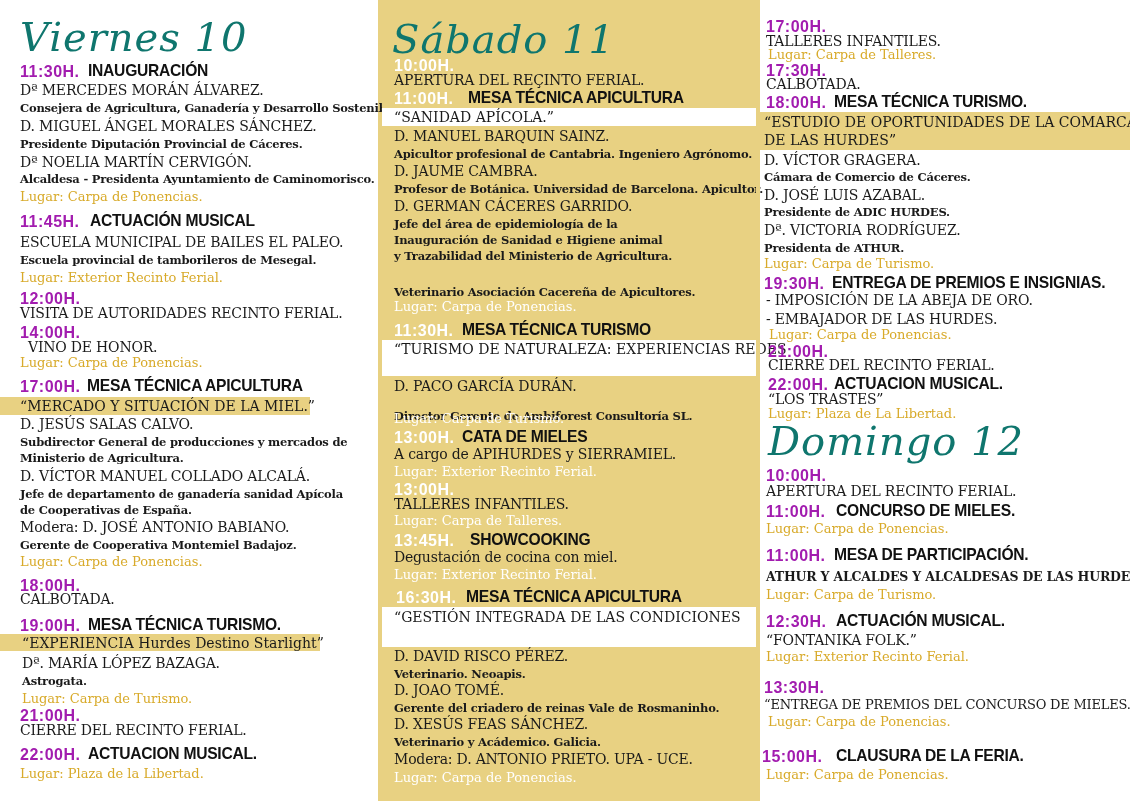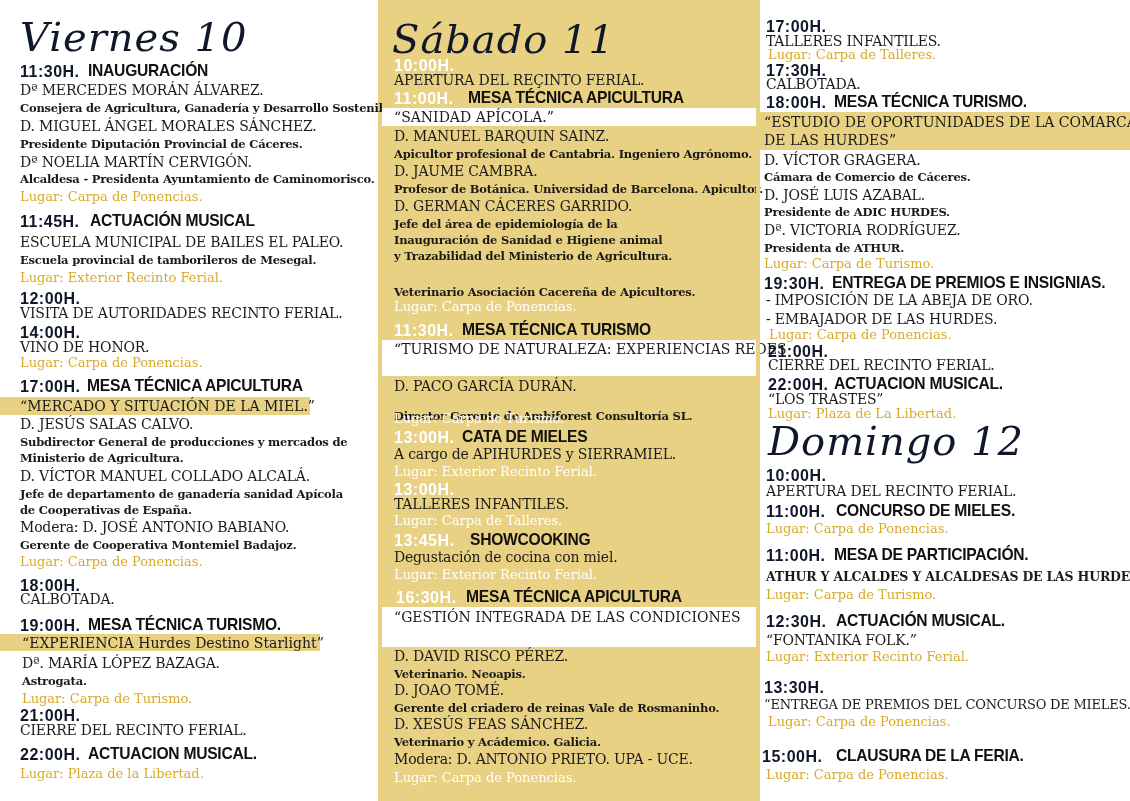--- a/index.html
+++ b/index.html
@@ -7,22 +7,22 @@
   body { position: relative; font-family: "DejaVu Serif", serif; color: #1a1a1a; }
 
   .col { position: absolute; top: 0; height: 801px; }
   .col1 { left: 0; width: 382px; background: #fff; }
   .col2 { left: 382px; width: 374px; background: #e8d182; }
   .col3 { left: 756px; width: 374px; background: #fff; }
   .col1-rule { position: absolute; left: 378px; top: 0; width: 4px; height: 801px; background: #e8d182; }
   .col3-rule { position: absolute; left: 756px; top: 0; width: 4px; height: 801px; background: #e8d182; }
 
   .abs { position: absolute; white-space: nowrap; }
-  .day { font-family: "DejaVu Serif", serif; font-style: italic; font-size: 40px; font-weight: normal; color: #0f172a; letter-spacing: 1px; text-align: right; }
-  .time { font-family: "Liberation Sans", sans-serif; font-weight: bold; font-size: 16px; color: #0f172a; letter-spacing: 0.5px; }
+  .day { font-family: "DejaVu Serif", serif; font-style: italic; font-size: 40px; font-weight: normal; color: #0f766e; letter-spacing: 1px; text-align: right; }
+  .time { font-family: "Liberation Sans", sans-serif; font-weight: bold; font-size: 16px; color: #a21caf; letter-spacing: 0.5px; }
   .col2 .time { color: #ffffff; }
   .title { font-family: "Liberation Sans", sans-serif; font-weight: bold; font-size: 17px; color: #111; text-transform: uppercase; letter-spacing: -0.3px; font-stretch: condensed; transform: scaleX(0.92); transform-origin: left center; display: inline-block; }
   .name { font-family: "DejaVu Serif", serif; font-size: 14px; color: #1a1a1a; font-weight: normal; letter-spacing: -0.2px; }
   .desc { font-family: "DejaVu Serif", serif; font-size: 11.5px; color: #1a1a1a; font-weight: bold; letter-spacing: -0.2px; }
   .loc { font-family: "DejaVu Serif", serif; font-size: 13px; color: #d8aa2a; }
   .col2 .loc { color: #ffffff; }
   .band { position: absolute; }
   .band-gold { background: #e8d182; }
   .band-white { background: #ffffff; }
   .sub { font-family: "DejaVu Serif", serif; font-size: 14px; color: #1a1a1a; }
@@ -50,21 +50,21 @@
 <div class="abs time" style="left:20px;top:213px;">11:45H.</div>
 <div class="abs title" style="left:90px;top:211px;">Actuación Musical</div>
 <div class="abs name" style="left:20px;top:234px;">ESCUELA MUNICIPAL DE BAILES EL PALEO.</div>
 <div class="abs desc" style="left:20px;top:253px;">Escuela provincial  de tamborileros de Mesegal.</div>
 <div class="abs loc" style="left:20px;top:270px;">Lugar: Exterior Recinto Ferial.</div>
 
 <div class="abs time" style="left:20px;top:290px;">12:00H.</div>
 <div class="abs name" style="left:20px;top:305px;">VISITA DE AUTORIDADES RECINTO FERIAL.</div>
 
 <div class="abs time" style="left:20px;top:324px;">14:00H.</div>
-<div class="abs name" style="left:20px;top:339px;">VINO DE HONOR.</div>
+<div class="abs name" style="left:28px;top:339px;">VINO DE HONOR.</div>
 <div class="abs loc" style="left:20px;top:355px;">Lugar: Carpa de Ponencias.</div>
 
 <div class="abs time" style="left:20px;top:378px;">17:00H.</div>
 <div class="abs title" style="left:87px;top:376px;">Mesa Técnica Apicultura</div>
 <div class="band band-gold" style="left:0;top:397px;width:310px;height:18px;"></div>
 <div class="abs sub" style="left:20px;top:398px;">“MERCADO Y SITUACIÓN DE LA MIEL.”</div>
 <div class="abs name" style="left:20px;top:416px;">D. JESÚS SALAS CALVO.</div>
 <div class="abs desc" style="left:20px;top:435px;">Subdirector General de producciones y mercados de</div>
 <div class="abs desc" style="left:20px;top:451px;">Ministerio de Agricultura.</div>
 <div class="abs name" style="left:20px;top:468px;">D. VÍCTOR MANUEL COLLADO ALCALÁ.</div>

